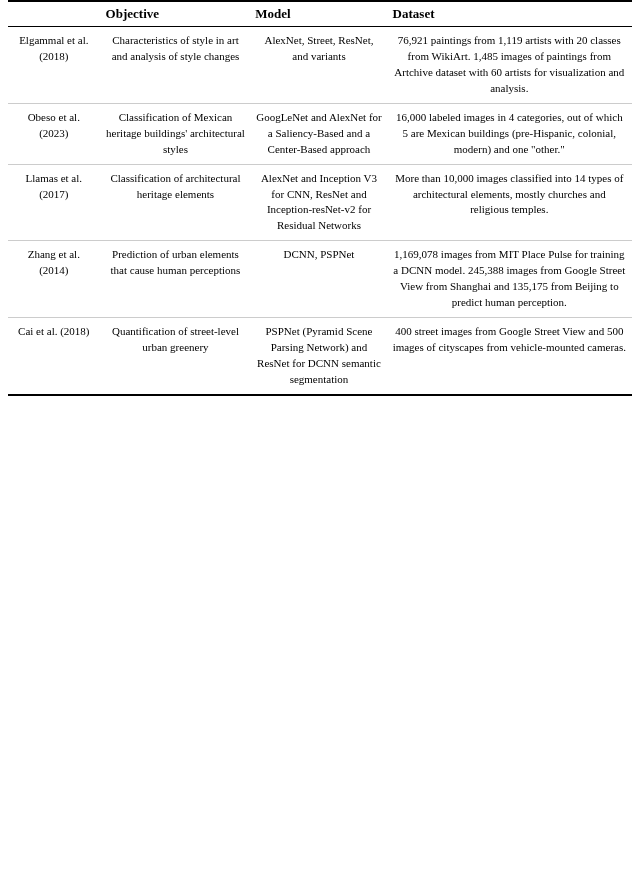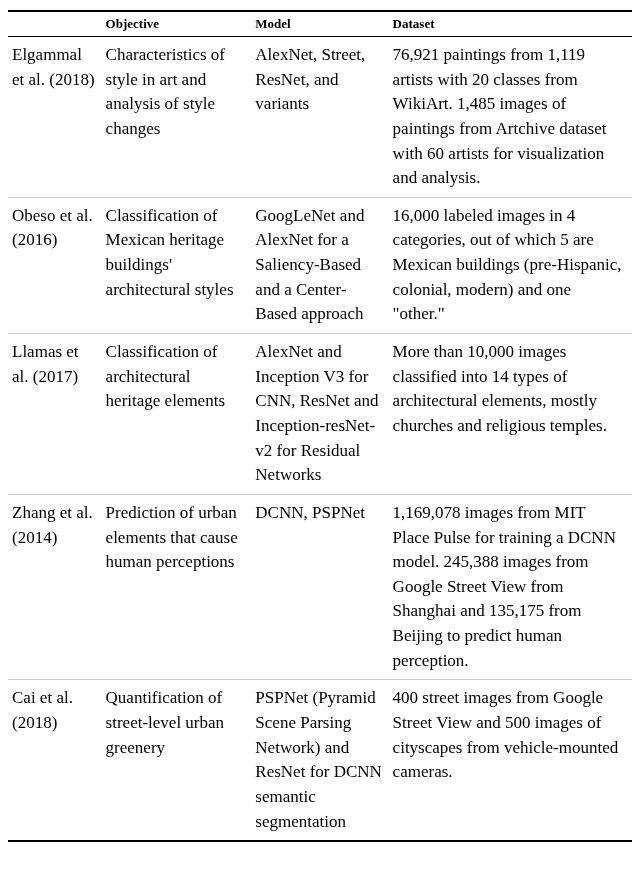--- a/index.html
+++ b/index.html
@@ -5,45 +5,46 @@
     * { margin: 0; padding: 0; box-sizing: border-box; }
     body {
       font-family: "Times New Roman", Times, serif;
       font-size: 13px;
       background: #fff;
       color: #000;
       width: 640px;
       min-height: 894px;
     }
     .table-container {
-      padding: 10px 8px;
+      padding: 0 8px;
       width: 640px;
     }
     table {
       width: 100%;
       border-collapse: collapse;
       border-top: 2px solid #000;
       border-bottom: 2px solid #000;
     }
     thead tr {
       border-bottom: 1px solid #000;
     }
     th {
       font-weight: bold;
       font-size: 13px;
       vertical-align: bottom;
       padding: 4px 6px 4px 4px;
       text-align: left;
     }
     td {
-      font-size: 17px;
+      font-size: 11px;
       vertical-align: top;
       padding: 6px 6px 6px 4px;
       line-height: 1.45;
       border-top: 1px solid #ccc;
+      text-align: center;
     }
     tr:first-child td {
       border-top: none;
     }
     col.col-author { width: 15%; }
     col.col-obj { width: 24%; }
     col.col-model { width: 22%; }
     col.col-dataset { width: 39%; }
   </style>
 </head>
@@ -66,21 +67,21 @@
       </tr>
     </thead>
     <tbody id="table-body">
     <tr>
           <td>Elgammal et al. (2018)</td>
           <td>Characteristics of style in art and analysis of style changes</td>
           <td>AlexNet, Street, ResNet, and variants</td>
           <td>76,921 paintings from 1,119 artists with 20 classes from WikiArt. 1,485 images of paintings from Artchive dataset with 60 artists for visualization and analysis.</td>
         </tr>
         <tr>
-          <td>Obeso et al. (2016)</td>
+          <td>Obeso et al. (2023)</td>
           <td>Classification of Mexican heritage buildings' architectural styles</td>
           <td>GoogLeNet and AlexNet for a Saliency-Based and a Center-Based approach</td>
           <td>16,000 labeled images in 4 categories, out of which 5 are Mexican buildings (pre-Hispanic, colonial, modern) and one "other."</td>
         </tr>
         <tr>
           <td>Llamas et al. (2017)</td>
           <td>Classification of architectural heritage elements</td>
           <td>AlexNet and Inception V3 for CNN, ResNet and Inception-resNet-v2 for Residual Networks</td>
           <td>More than 10,000 images classified into 14 types of architectural elements, mostly churches and religious temples.</td>
         </tr>

